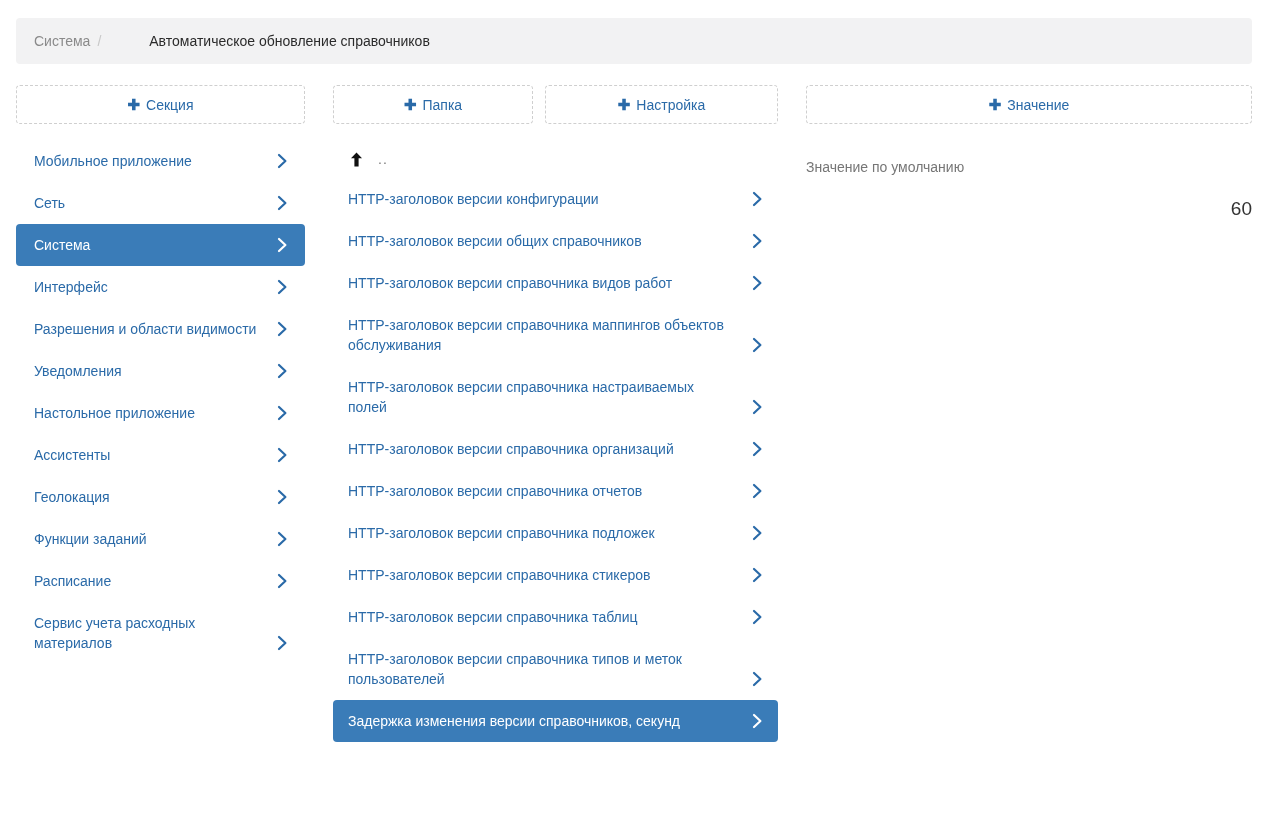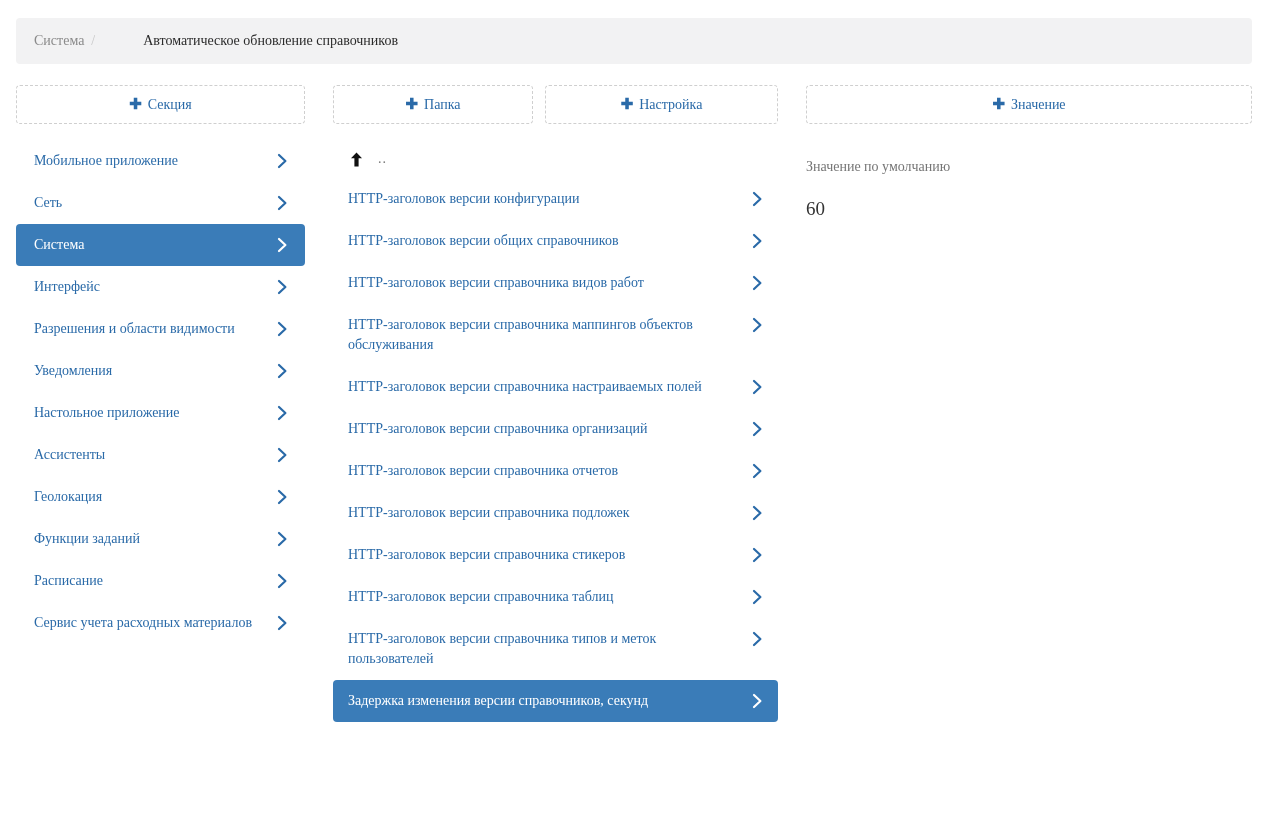--- a/index.html
+++ b/index.html
@@ -3,21 +3,21 @@
 <meta charset="utf-8">
 <style>
   * { box-sizing: border-box; }
   html, body {
     margin: 0; padding: 0;
     width: 1268px; height: 827px;
     background: #ffffff;
     font-family: "Liberation Sans", sans-serif;
     -webkit-font-smoothing: antialiased;
   }
-  .page { position: relative; width: 1268px; height: 827px; overflow: hidden; font-family: Liberation Serif, serif; }
+  .page { position: relative; width: 1268px; height: 827px; overflow: hidden; }
 
   
   .breadcrumb-bar {
     position: absolute;
     left: 16px; top: 18px;
     width: 1236px; height: 46px;
     background: #f2f2f3;
     border-radius: 4px;
     display: flex;
     align-items: center;
@@ -56,21 +56,21 @@
   
   .col { position: absolute; top: 140px; }
   #col-sections { left: 16px;  width: 289px; }
   #col-items    { left: 333px; width: 445px; }
   #col-detail   { left: 806px; width: 446px; }
 
   
   .row {
     position: relative;
     display: flex;
-    align-items: flex-start;
+    align-items: flex-end;
     justify-content: space-between;
     gap: 16px;
     padding: 11px 14px 11px 18px;
     border-radius: 4px;
     cursor: pointer;
     min-height: 42px;
   }
   .row .label {
     color: #2a6aa8;
     font-size: 14px;
@@ -108,20 +108,21 @@
   .detail-label {
     color: #767676;
     font-size: 14px;
     line-height: 18px;
     margin-bottom: 21px;
   }
   .detail-value {
     color: #333333;
     font-size: 19px;
     line-height: 24px;
+    text-align: right;
   }
 </style>
 </head>
 <body>
 
 <div class="page">
 
   <nav class="breadcrumb-bar">
     <span class="bc-link">Система</span>
     <span class="bc-sep">/</span>

